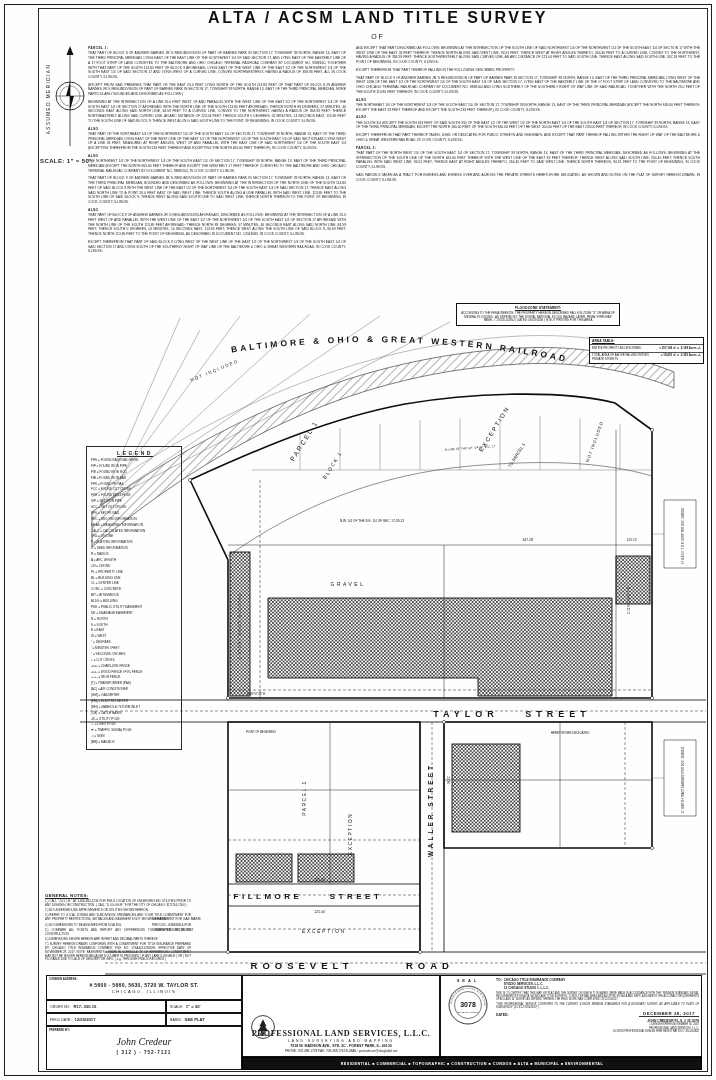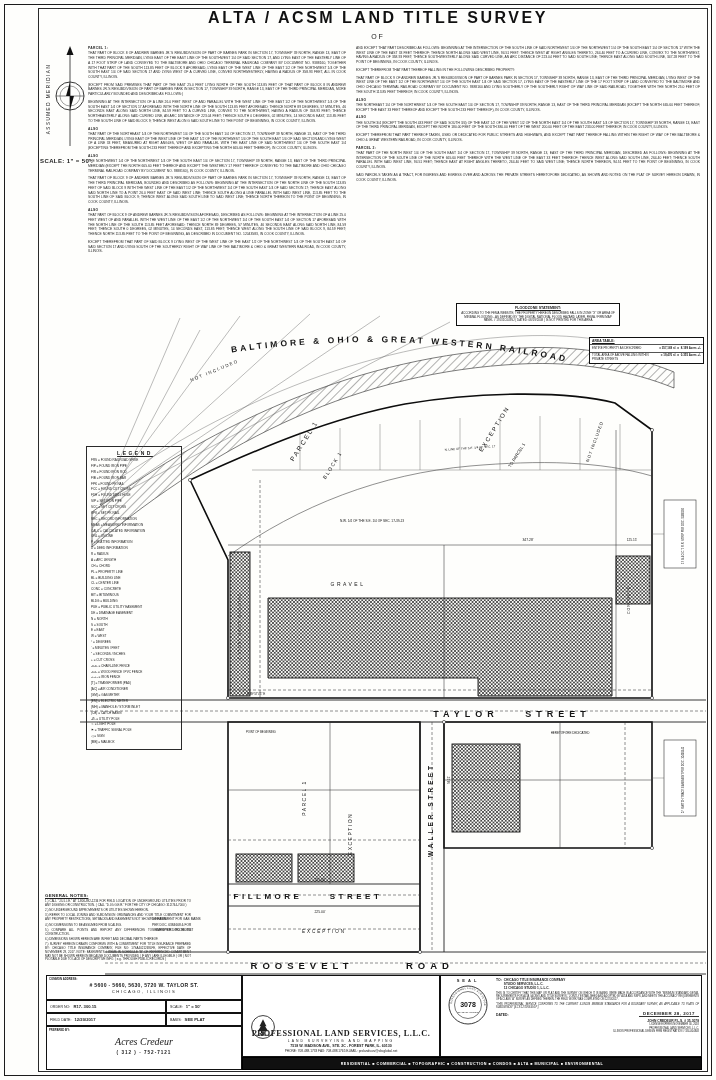--- a/index.html
+++ b/index.html
@@ -456,21 +456,21 @@
   <div class="tb cell" id="fieldd">
     <span>FIELD DATE:</span>
     <b>12/20/2017</b>
   </div>
   <div class="tb cell" id="basisb">
     <span>BASIS:</span>
     <b>SEE PLAT</b>
   </div>
   <div class="tb" id="prep">
     <span class="mini">PREPARED BY:</span>
-    <div class="name">Acres  Credeur</div>
+    <div class="name">John  Credeur</div>
     <div class="phone">( 312 ) - 752-7121</div>
   </div>
 
   <div class="tb" id="companyb">
     <svg class="logo" viewBox="0 0 30 30">
       <circle cx="15" cy="15" r="13.2" fill="none" stroke="#222" stroke-width="1"></circle>
       <polygon points="15,6 11,14 19,14" fill="#222"></polygon>
       <polygon points="15,10 9,20 21,20" fill="#222"></polygon>
       <rect x="14" y="20" width="2" height="4.5" fill="#222"></rect>
       <line x1="6" y1="24.5" x2="24" y2="24.5" stroke="#222" stroke-width="0.8"></line>

